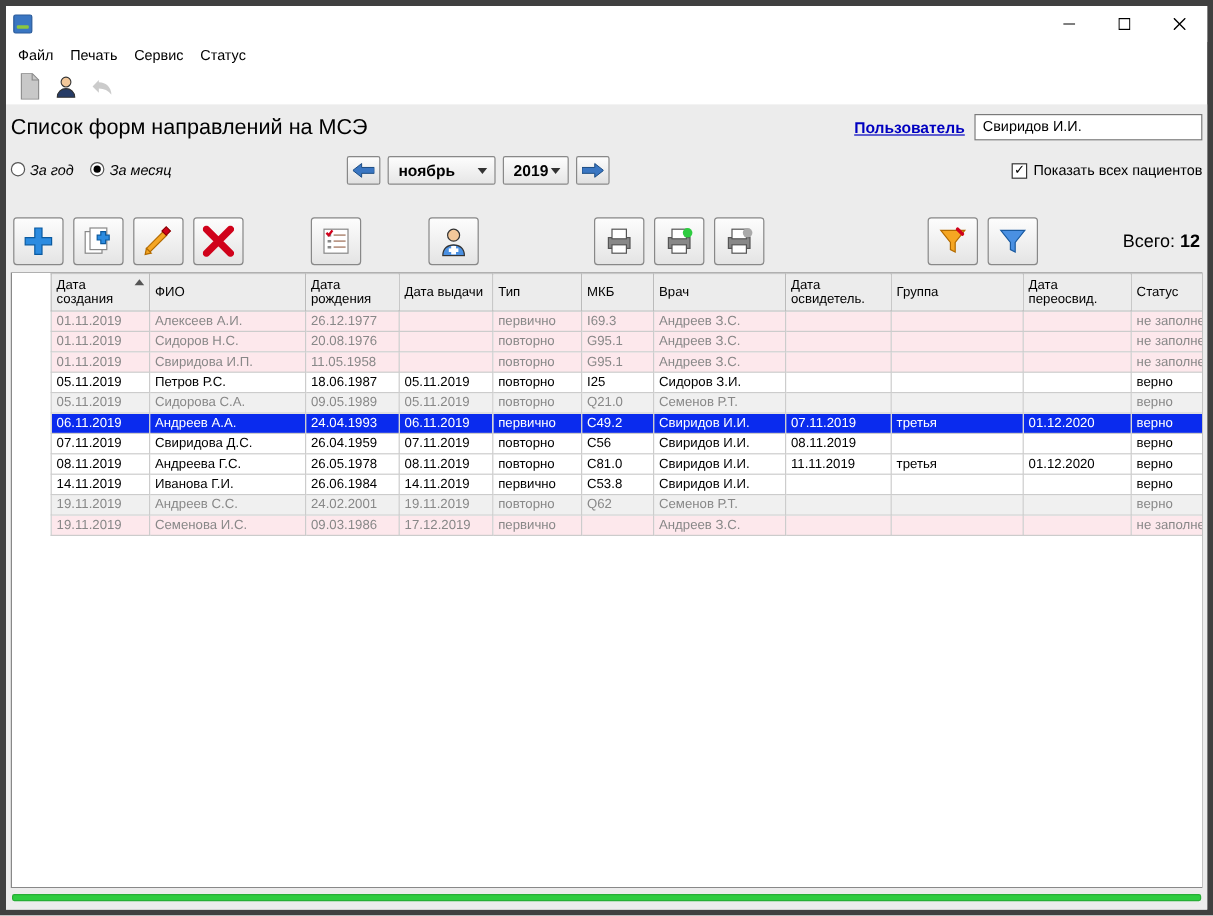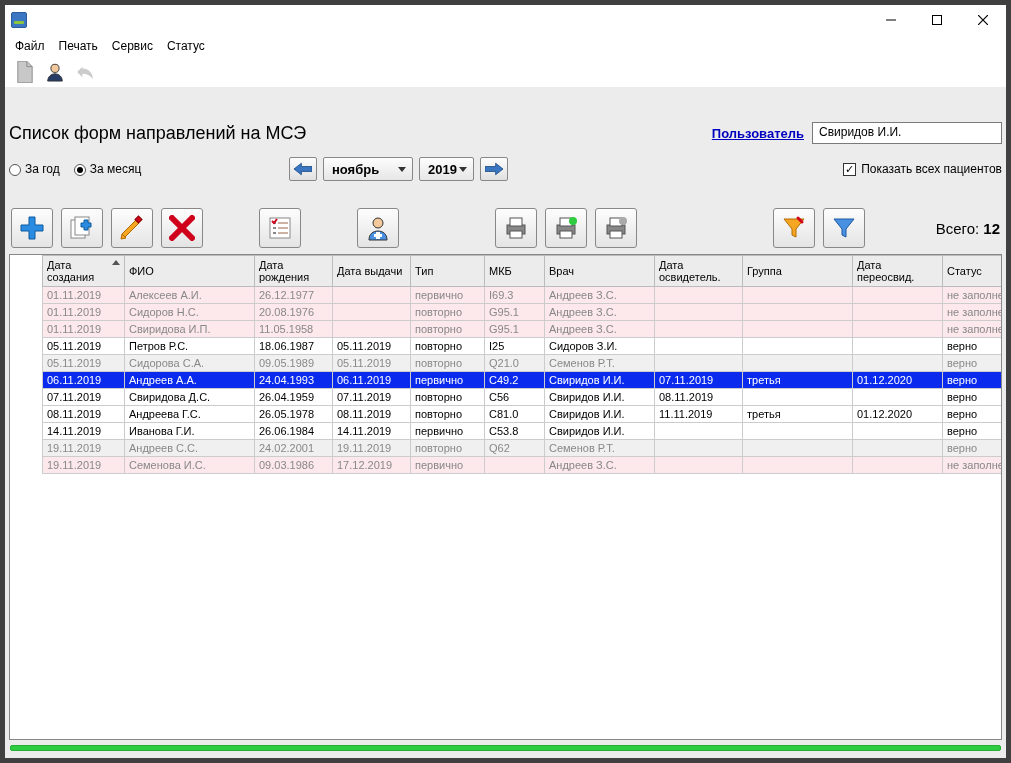--- a/index.html
+++ b/index.html
@@ -10,28 +10,28 @@
 .titlebar .app-icon::after { content: ""; position: absolute; top: 8px; left: 2px; right: 2px; height: 3px; background: #8cc63f; border-radius: 1px; }
 .titlebar .spacer { flex: 1; }
 .winbtns { display: flex; }
 .winbtn { width: 46px; height: 30px; display: flex; align-items: center; justify-content: center; cursor: pointer; }
 .winbtn svg { width: 10px; height: 10px; }
 .menubar { height: 22px; display: flex; align-items: center; padding: 0 10px; gap: 14px; font-size: 12px; }
 .menubar span { cursor: pointer; }
 .toolbar-icons { height: 30px; display: flex; align-items: center; padding: 0 8px; gap: 6px; }
 .toolbar-icons .tbtn { width: 24px; height: 24px; display: flex; align-items: center; justify-content: center; cursor: pointer; }
 .content { flex: 1; background: #ececec; padding: 2px 4px 4px 4px; display: flex; flex-direction: column; overflow: hidden; }
-.header-row { display: flex; align-items: center; height: 34px; margin-top: 27px; }
+.header-row { display: flex; align-items: center; height: 34px; }
 .page-title { font-size: 18px; font-weight: normal; }
 .user-block { margin-left: auto; display: flex; align-items: center; gap: 8px; }
 .user-label { color: #0000c0; text-decoration: underline; font-size: 13px; font-weight: bold; cursor: pointer; }
 .user-field { width: 190px; height: 22px; border: 1px solid #7a7a7a; background: #fff; padding: 2px 6px; font-size: 12px; }
 .controls-row { display: flex; align-items: center; height: 30px; margin-top: 4px; }
 .radio-group { display: flex; align-items: center; gap: 14px; font-size: 12px; }
-.radio { display: flex; align-items: flex-end; gap: 4px; cursor: pointer; }
+.radio { display: flex; align-items: flex-start; gap: 4px; cursor: pointer; font-style: italic; }
 .radio .dot { width: 12px; height: 12px; border: 1px solid #555; border-radius: 50%; background: #fff; display: flex; align-items: center; justify-content: center; }
 .radio.selected .dot::after { content: ""; width: 6px; height: 6px; background: #000; border-radius: 50%; }
 .month-nav { display: flex; align-items: center; gap: 6px; margin-left: auto; margin-right: auto; position: absolute; left: 280px; }
 .controls-row { position: relative; }
 .arrow-btn { width: 28px; height: 24px; border: 1px solid #888; background: linear-gradient(#fdfdfd,#e0e0e0); display: flex; align-items: center; justify-content: center; cursor: pointer; border-radius: 2px; }
 .arrow-btn svg { width: 18px; height: 14px; }
 .select { height: 24px; border: 1px solid #888; background: linear-gradient(#fdfdfd,#e6e6e6); display: flex; align-items: center; padding: 0 18px 0 8px; font-size: 13px; font-weight: bold; position: relative; cursor: pointer; border-radius: 2px; }
 .select::after { content: ""; position: absolute; right: 6px; top: 9px; border-left: 4px solid transparent; border-right: 4px solid transparent; border-top: 5px solid #333; }
 .select.month { width: 90px; }
 .select.year { width: 55px; }

